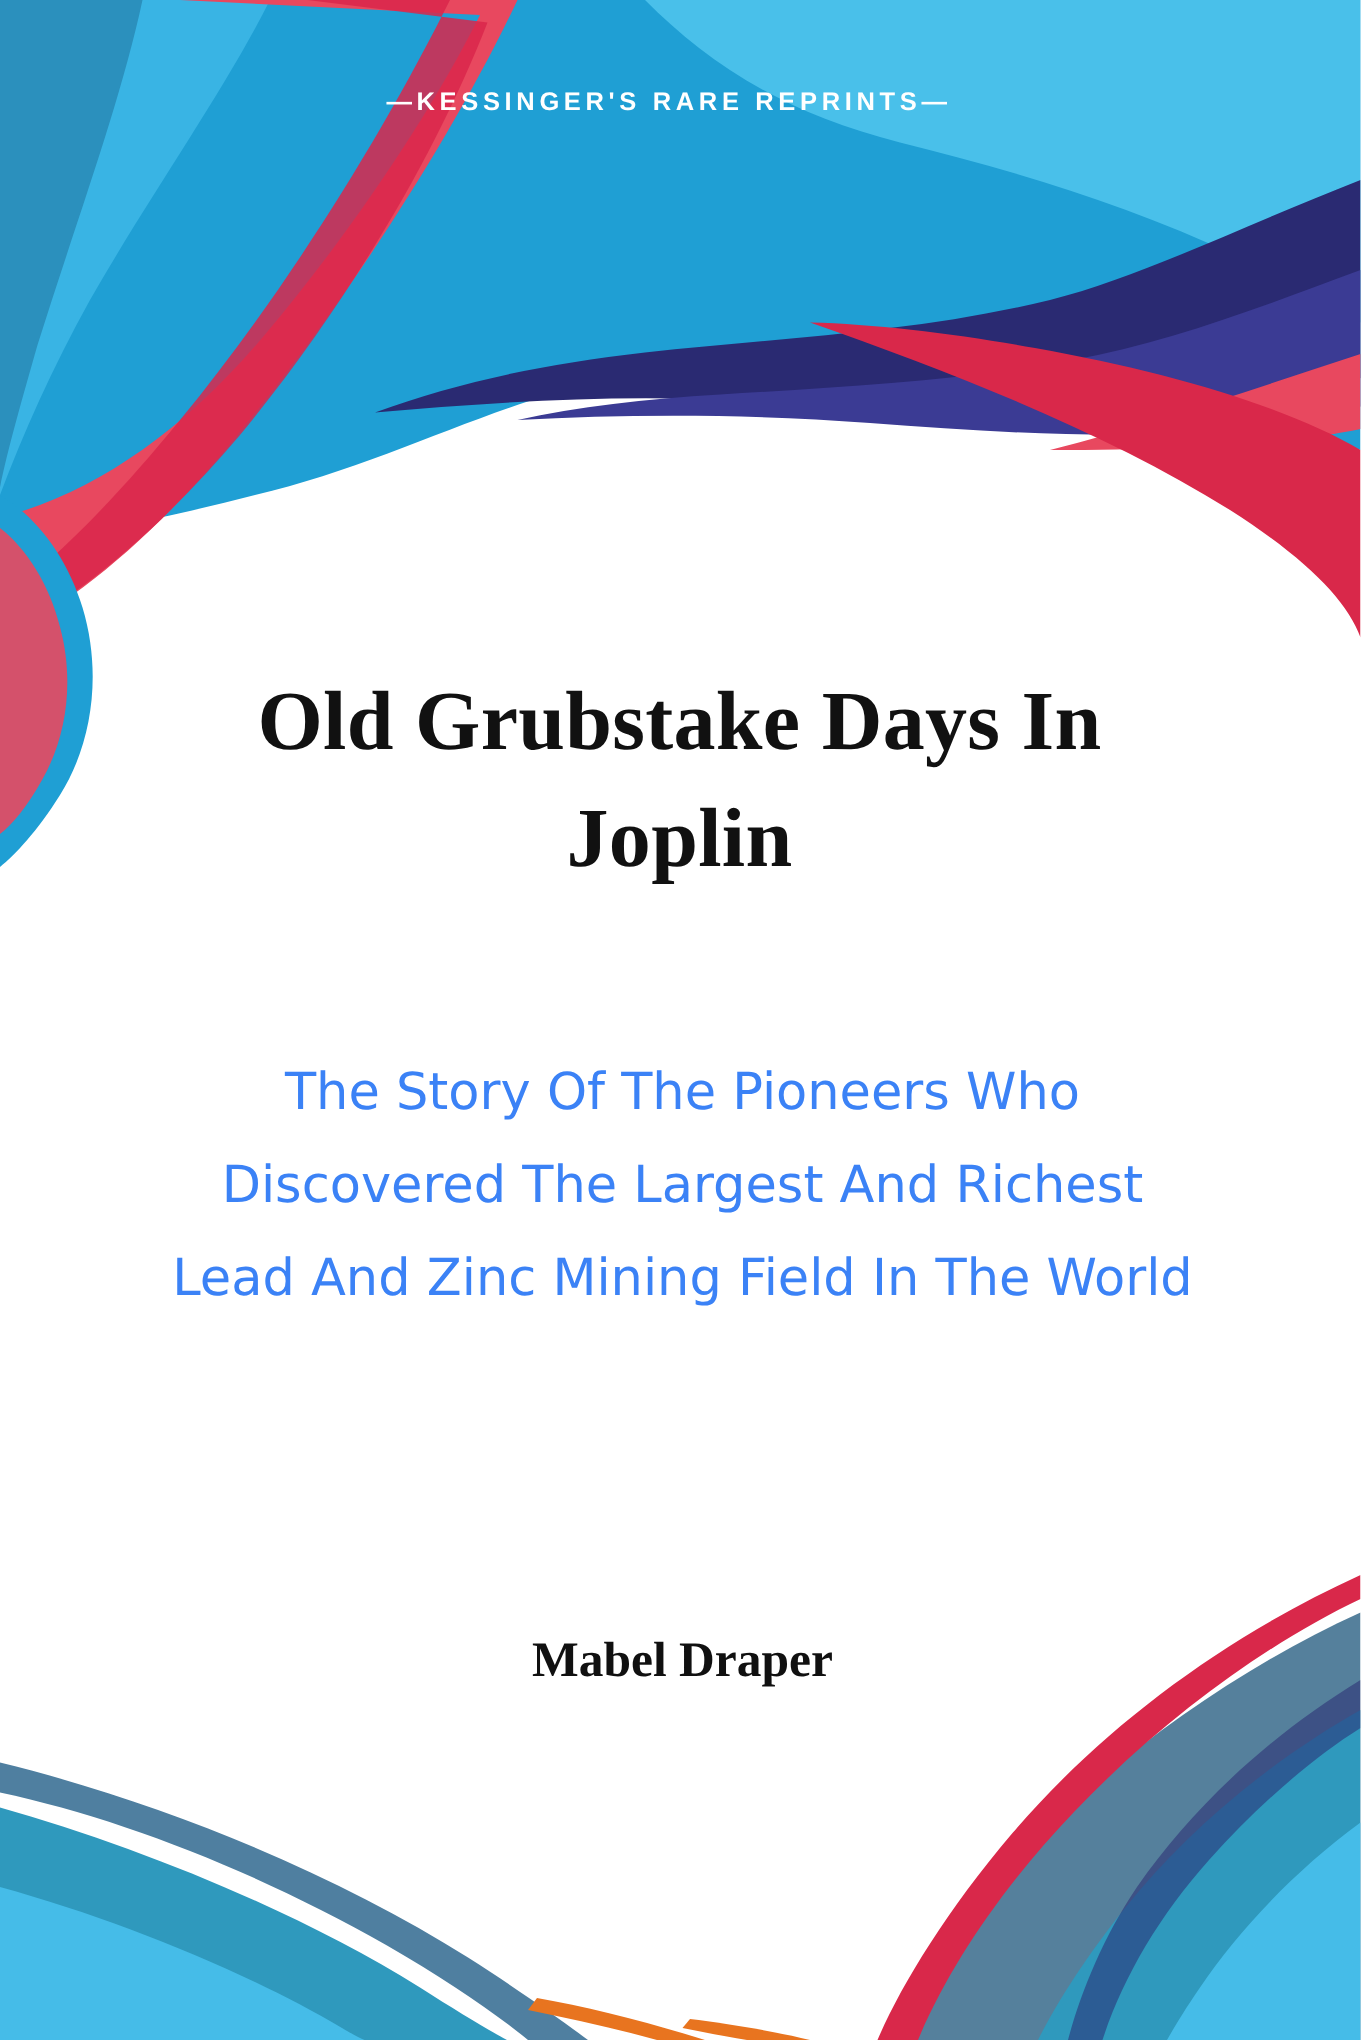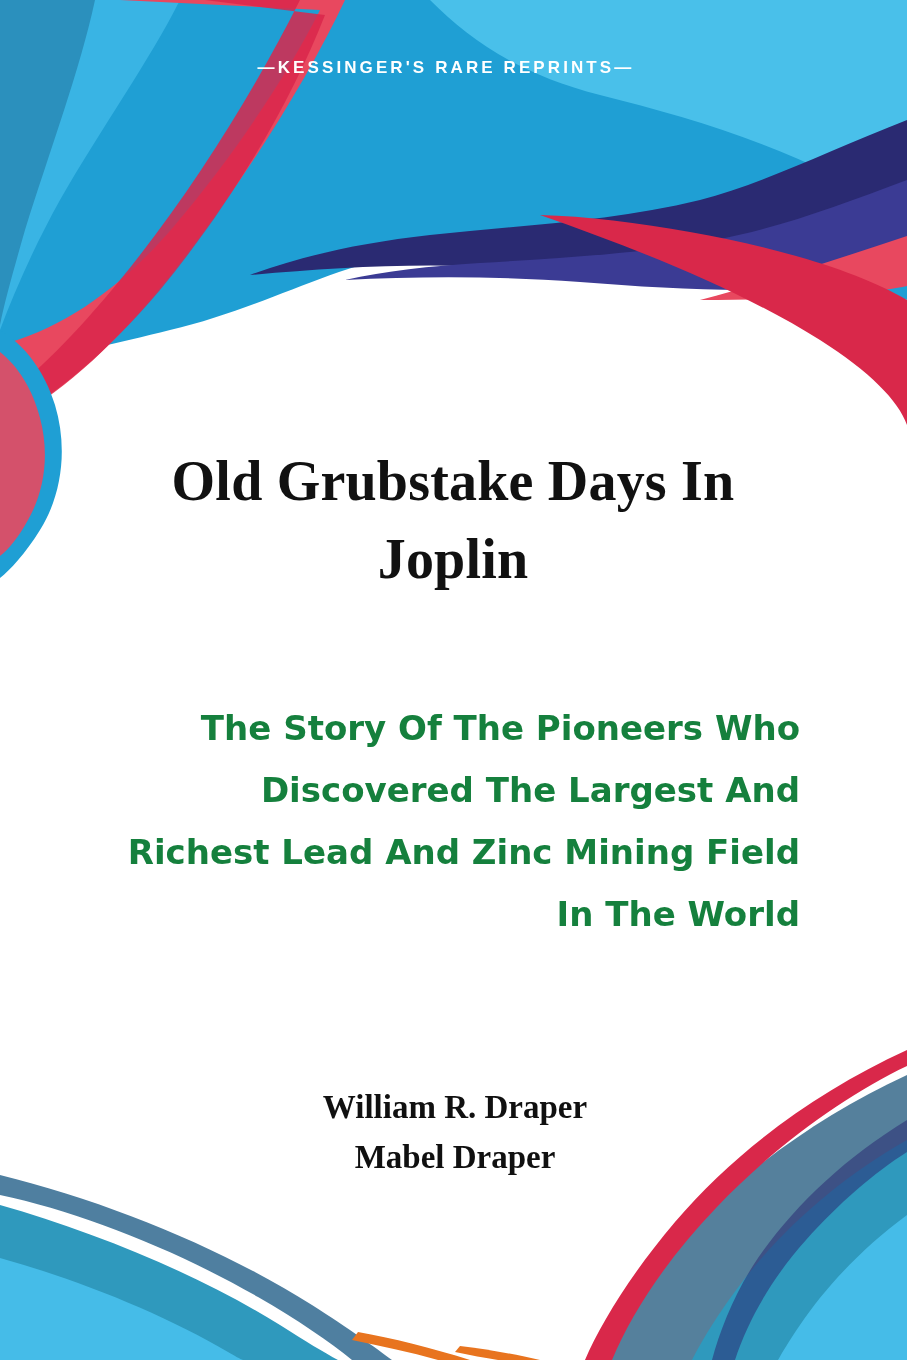--- a/index.html
+++ b/index.html
@@ -63,26 +63,26 @@
     font-size: 56px;
     line-height: 78px;
     color: #111111;
     letter-spacing: 0.2px;
   }
   .subtitle {
     position: absolute;
     left: 110px;
     top: 697px;
     width: 690px;
-    text-align: right;
+    text-align: center;
     font-family: "DejaVu Sans", sans-serif;
-    font-weight: 700;
+    font-weight: 400;
     font-size: 34px;
     line-height: 62px;
-    color: #15803d;
+    color: #3b82f6;
   }
   .authors {
     position: absolute;
     left: 110px;
     top: 1082px;
     width: 690px;
     text-align: center;
     font-family: "Liberation Serif", serif;
     font-weight: 700;
     font-size: 33px;
@@ -160,18 +160,17 @@
   </svg>
 
   <div class="imprint">
     <span class="imprint-text">—KESSINGER'S RARE REPRINTS—</span>
   </div>
 
   <div class="text-block">
     <div class="title">Old Grubstake Days In Joplin</div>
     <div class="subtitle">The Story Of The Pioneers Who Discovered The Largest And Richest Lead And Zinc Mining Field In The World</div>
     <div class="authors">
-      <span class="author-line">William R. Draper</span>
       <span class="author-line">Mabel Draper</span>
     </div>
   </div>
 
 </div>
 
 </body></html>

